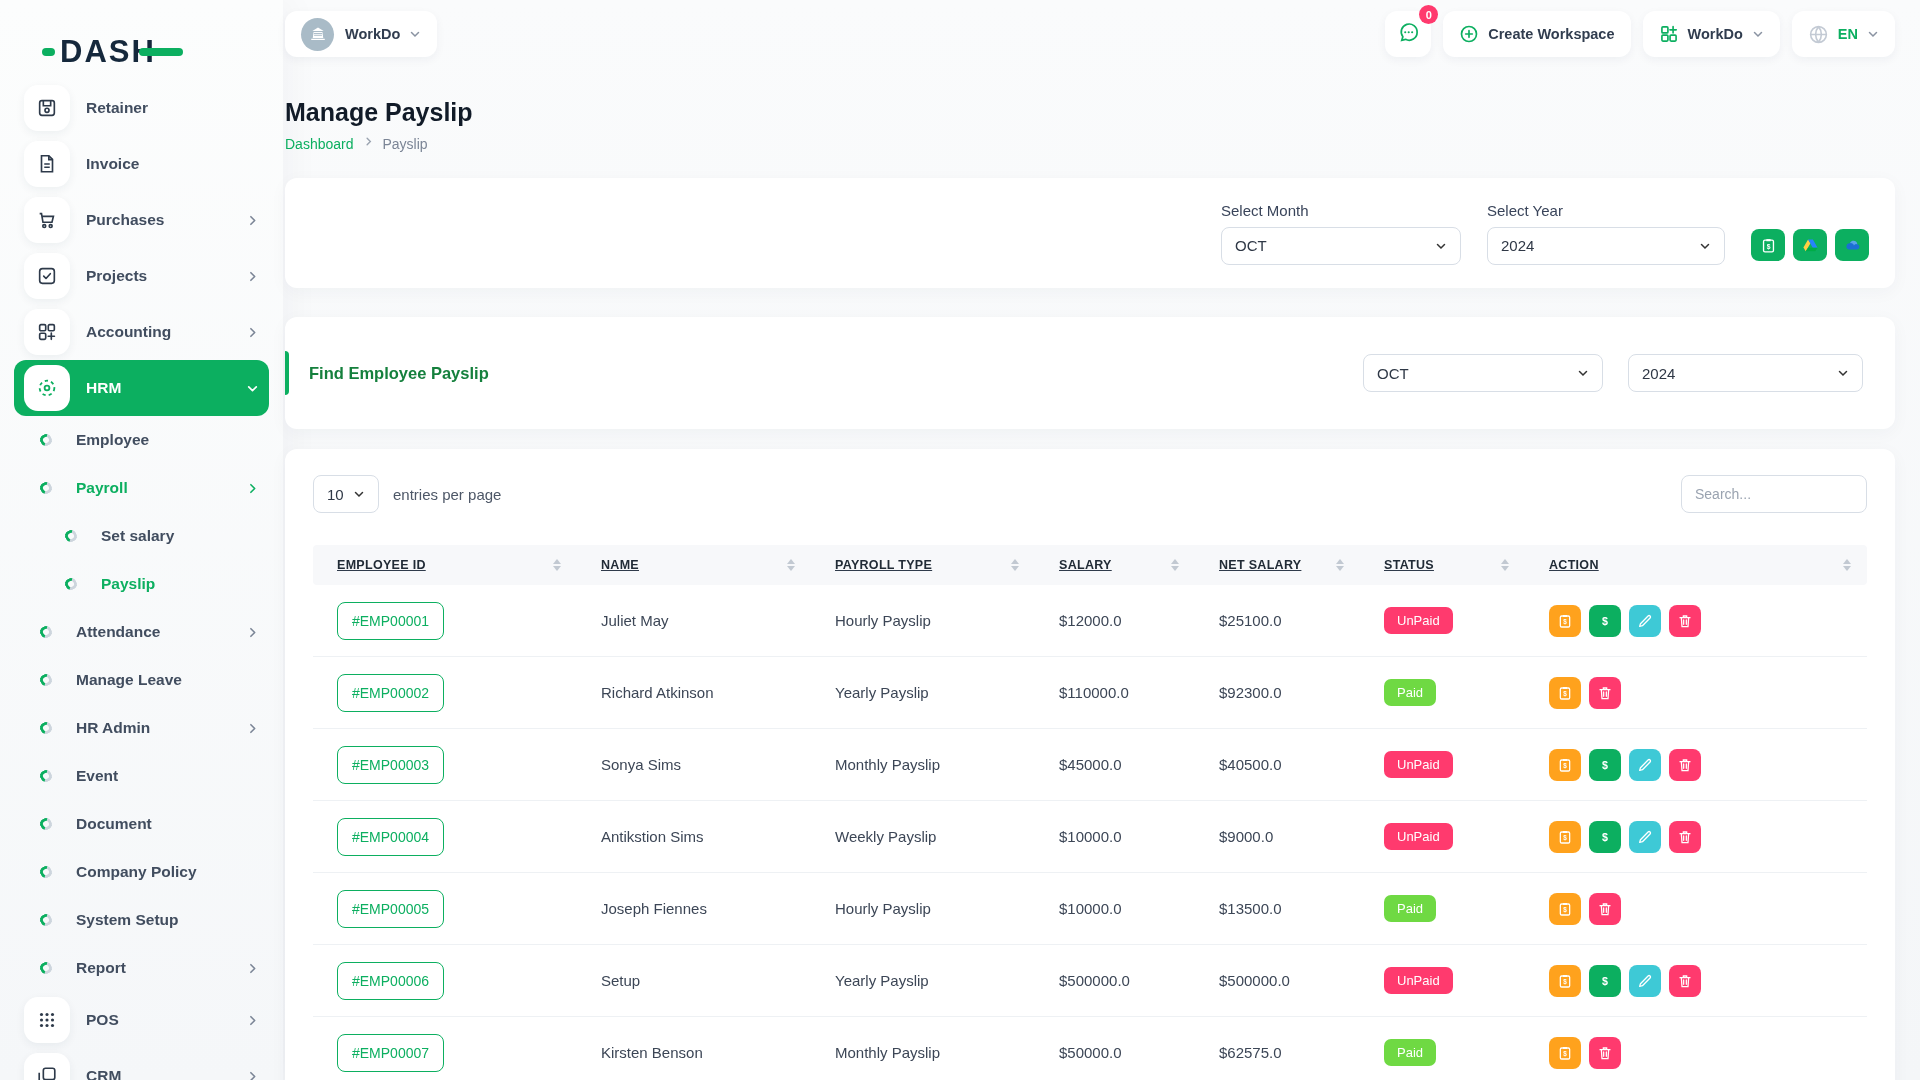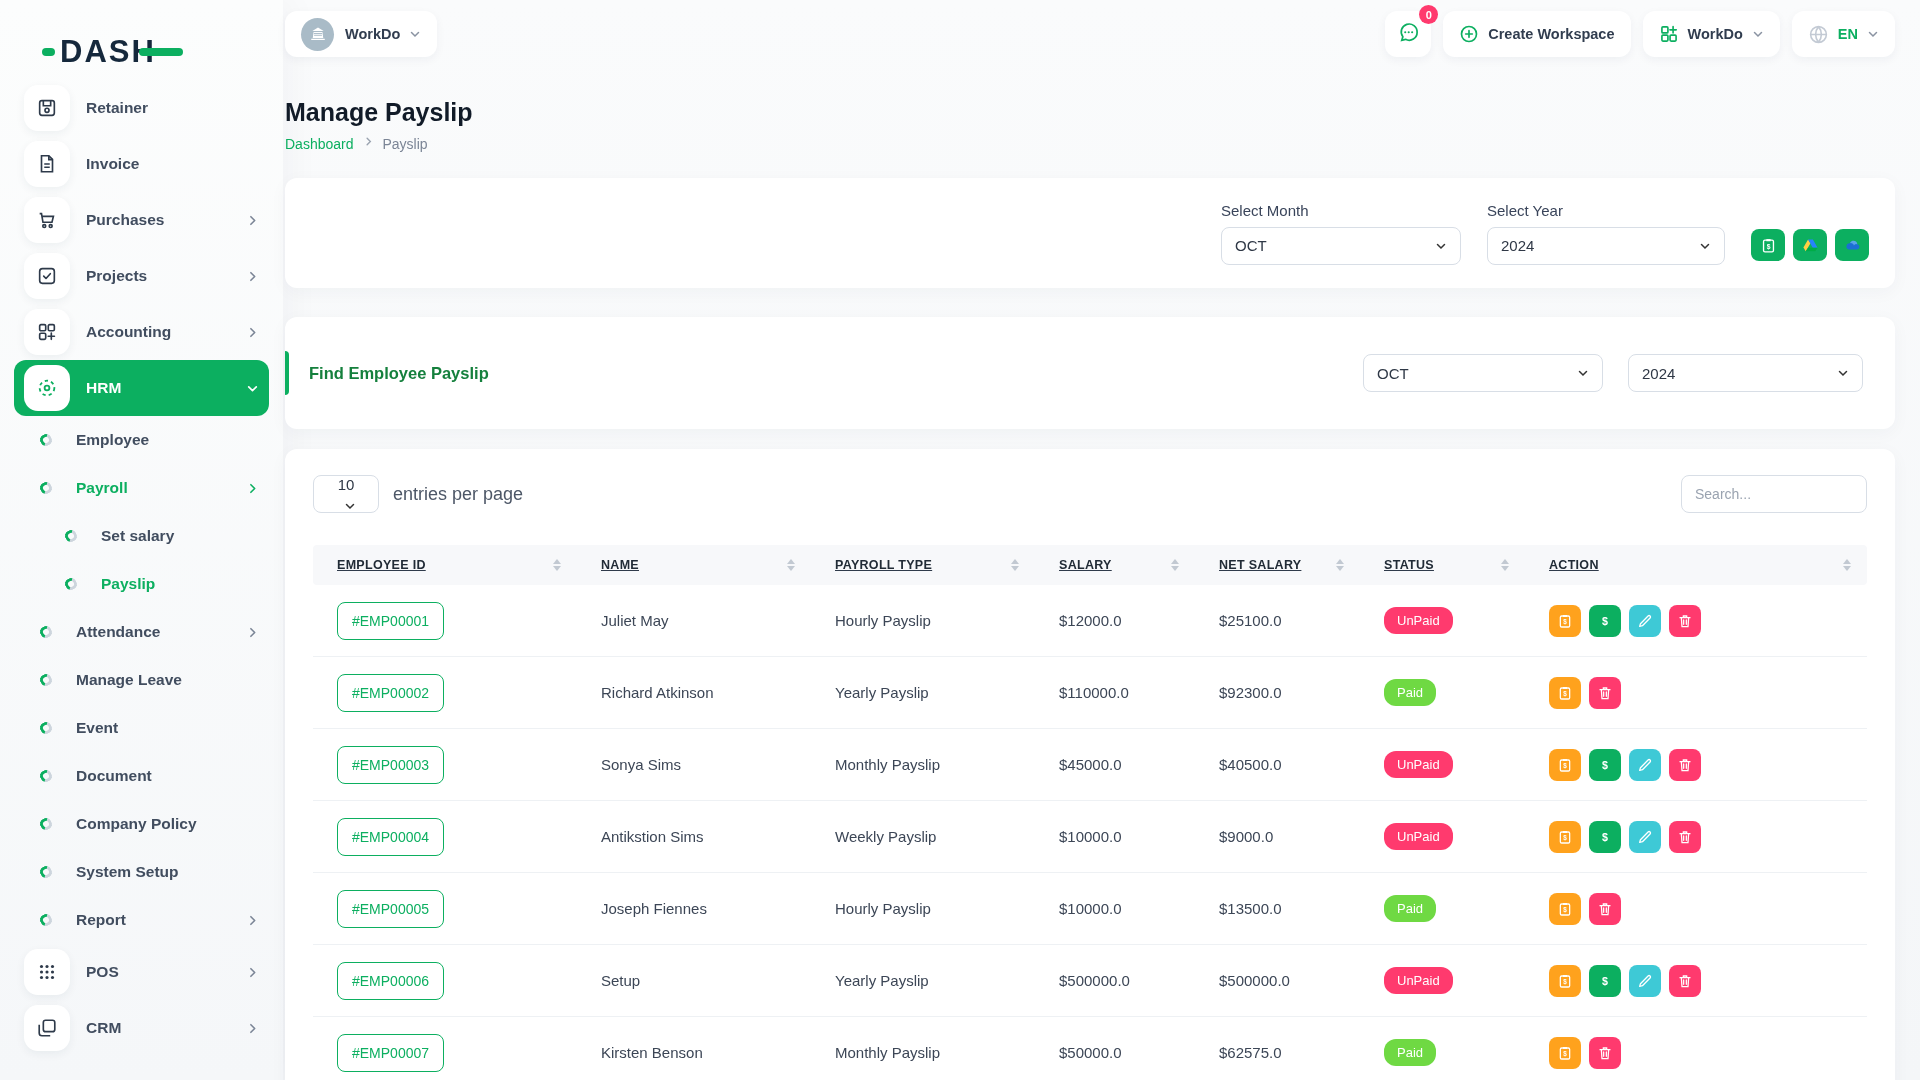--- a/index.html
+++ b/index.html
@@ -96,38 +96,38 @@
   .find-card{ margin-top:29px; height:112px; display:flex; align-items:center; position:relative;
     padding:0 32px 0 24px; }
   .accent{ position:absolute; left:0; top:34px; width:4px; height:44px; background:var(--green);
     border-radius:0 4px 4px 0; }
   .find-title{ font-size:16.5px; font-weight:700; color:#15803d; }
   .find-selects{ margin-left:auto; display:flex; gap:25px; }
   .sel-month2{ width:240px; } .sel-year2{ width:235px; }
 
   .table-card{ margin-top:20px; min-height:660px; padding:26px 28px; }
   .tcontrols{ display:flex; align-items:center; }
-  .sel-entries{ width:66px;flex-direction:column; }
-  .entries-label{ font-size:18px; color:#4d5767; margin-left:14px; }
+  .sel-entries{ width:66px; }
+  .entries-label{ font-size:15px; color:#4d5767; margin-left:14px; }
   .search{ margin-left:auto; width:186px; height:38px; border:1px solid var(--border);
     border-radius:8px; padding:0 13px; font-size:14px; color:#2f3846; outline:none;
     font-family:"Liberation Sans",sans-serif; }
   .search::placeholder{ color:#9aa3b0; }
 
   .thead, .trow{ display:grid; grid-template-columns:264px 234px 224px 160px 165px 165px 1fr; }
   .thead{ margin-top:32px; height:40px; background:#f7f8fa; border-radius:4px; align-items:center;text-decoration:underline; }
   .th{ display:flex; align-items:center; justify-content:space-between; padding:0 16px 0 24px;
     font-size:12.5px; font-weight:700; color:#212b36; letter-spacing:.3px; cursor:pointer; }
   .sort{ display:flex; flex-direction:column; gap:2px; color:#c2c9d2; }
   .sort svg{ width:8px; height:5px; }
   .trow{ height:72px; align-items:center; border-bottom:1px solid var(--line); }
   .td{ padding-left:24px; font-size:15px; color:var(--txt); }
   .id-pill{ display:inline-block; border:1px solid var(--green); color:var(--green);
     border-radius:8px; padding:10px 14px; font-size:14px; cursor:pointer; background:#fff; }
-  .badge{ display:inline-block; border-radius:12px; padding:6px 13px; font-size:13px; color:#fff; }
+  .badge{ display:inline-block; border-radius:7px; padding:6px 13px; font-size:13px; color:#fff; }
   .badge-unpaid{ background:var(--pink); }
   .badge-paid{ background:var(--lime); }
   .actions{ display:flex; gap:8px; }
   .act-btn{ width:32px; height:32px; border:none; border-radius:8px; color:#fff; cursor:pointer;
     display:flex; align-items:center; justify-content:center; }
   .act-btn svg{ width:16px; height:16px; }
 </style>
 </head>
 <body>
 
@@ -243,20 +243,29 @@
         <span class="nav-label">Attendance</span>
         <span class="nav-chevron">
           <svg viewBox="0 0 24 24" fill="none" stroke="currentColor" stroke-width="3" stroke-linecap="round" stroke-linejoin="round">
             <path d="M9 5l7 7-7 7"></path>
           </svg>
         </span>
       </div>
       <div class="nav-item leaf">
         <span class="ring"></span>
         <span class="nav-label">Manage Leave</span>
+      </div>
+      <div class="nav-item leaf">
+        <span class="ring"></span>
+        <span class="nav-label">HR Admin</span>
+        <span class="nav-chevron">
+          <svg viewBox="0 0 24 24" fill="none" stroke="currentColor" stroke-width="3" stroke-linecap="round" stroke-linejoin="round">
+            <path d="M9 5l7 7-7 7"></path>
+          </svg>
+        </span>
       </div>
       <div class="nav-item leaf">
         <span class="ring"></span>
         <span class="nav-label">Event</span>
       </div>
       <div class="nav-item leaf">
         <span class="ring"></span>
         <span class="nav-label">Document</span>
       </div>
       <div class="nav-item leaf">

